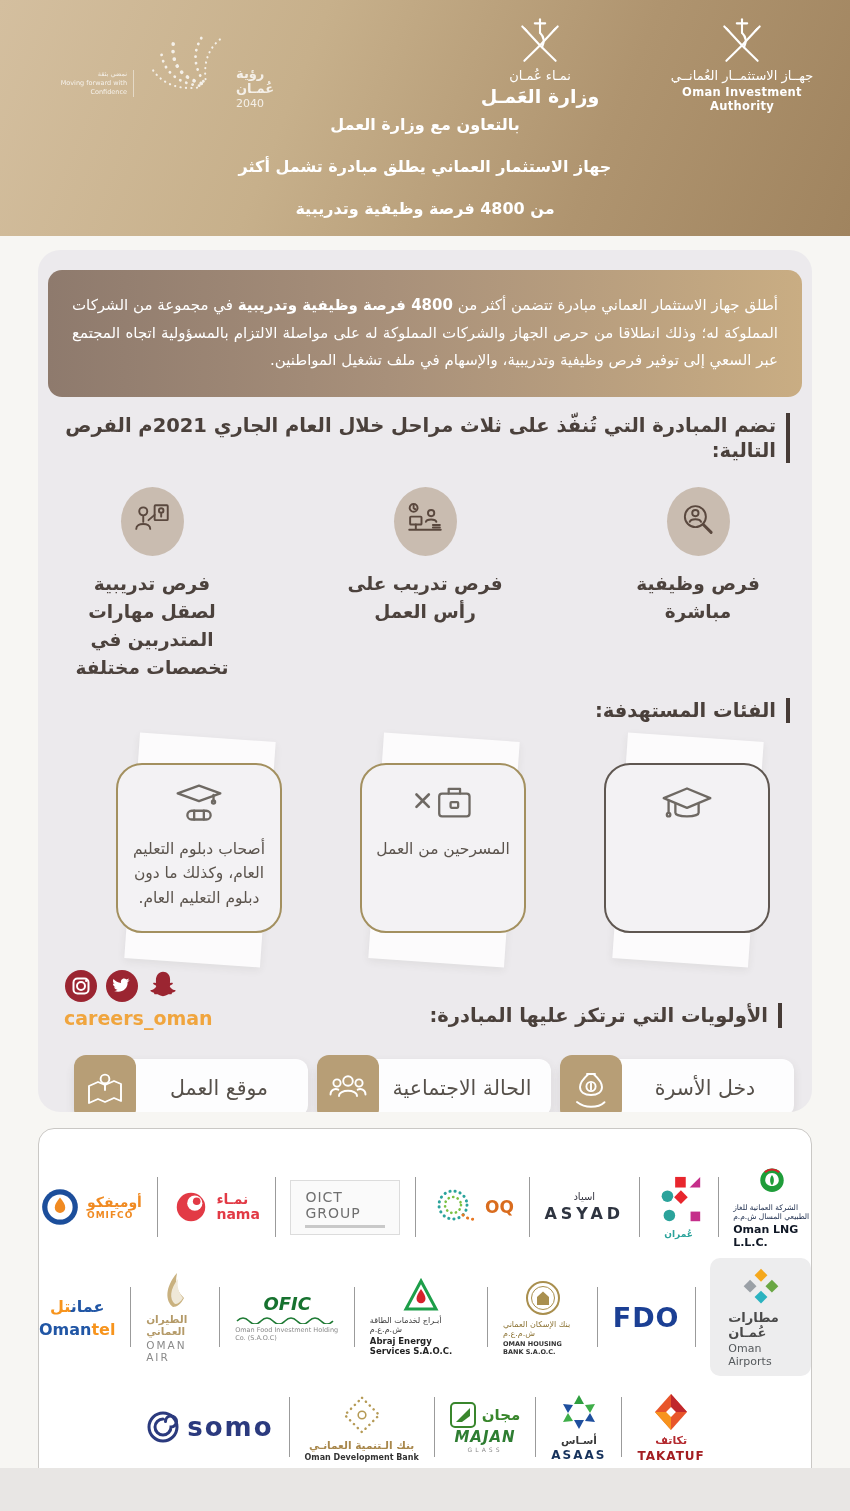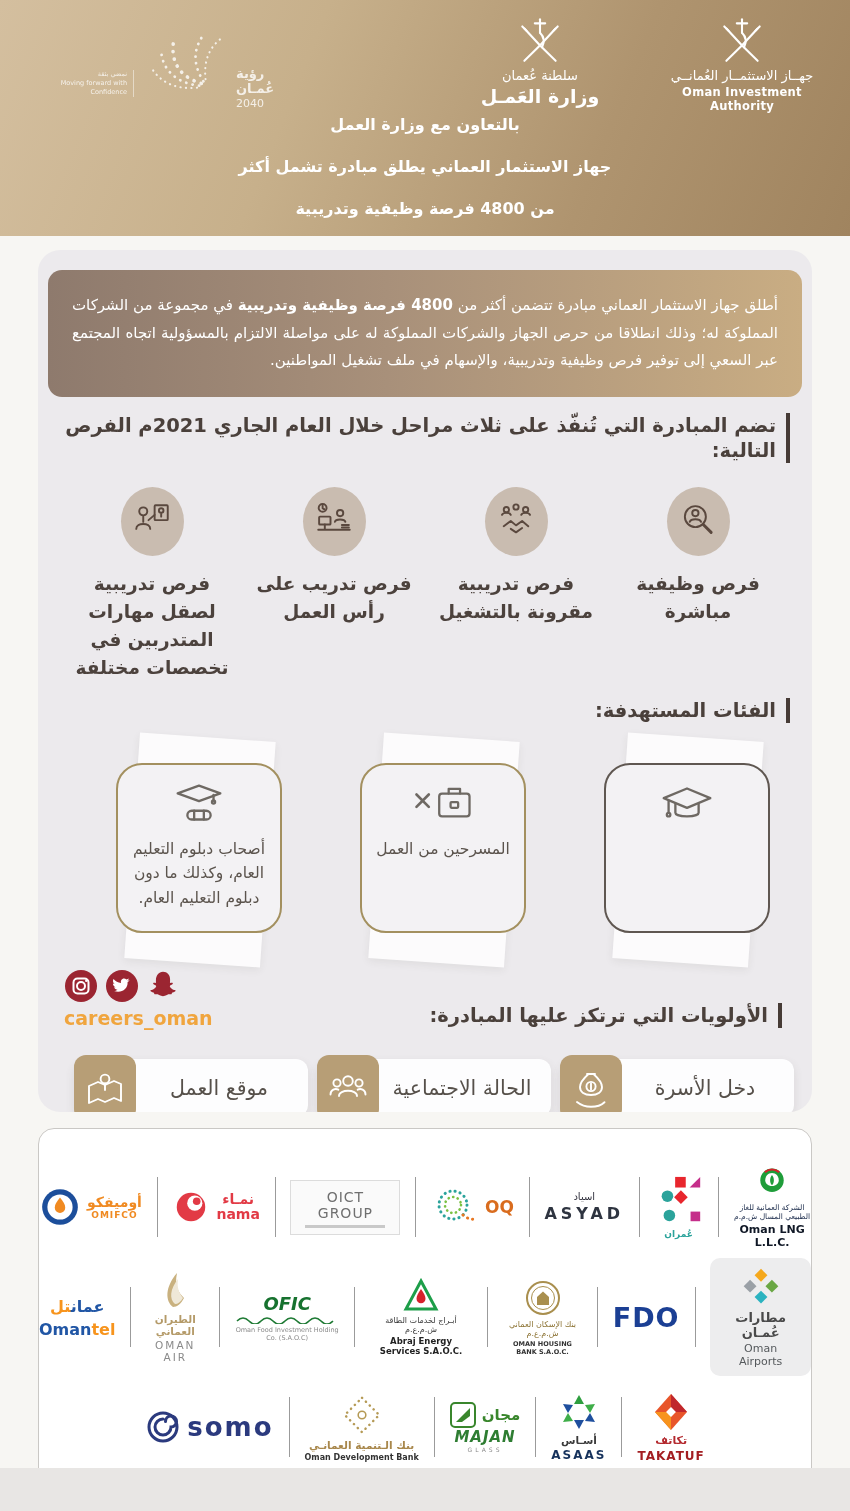--- a/index.html
+++ b/index.html
@@ -49,21 +49,21 @@
   .prio-tile { position:absolute; left:0; top:-4px; width:62px; height:66px; border-radius:12px; background:#b79e76; display:flex; align-items:center; justify-content:center; }
   .prio-label { position:absolute; left:62px; right:6px; top:0; bottom:0; display:flex; align-items:center; justify-content:center; font-size:20.5px; color:#56504a; }
 
   
   .partners { position:absolute; left:38px; top:1128px; width:774px; height:364px; background:#fff; border:1.5px solid #cac8c5; border-radius:16px; }
   .prow { display:flex; align-items:center; justify-content:center; gap:15px; }
   .prow1 { margin-top:34px; height:88px; }
   .prow2 { margin-top:18px; height:96px; }
   .prow3 { margin-top:20px; height:84px; }
   .pdiv { width:1px; height:60px; background:#9b9b9b; }
-  .plogo { display:flex; flex-direction:column; align-items:center; justify-content:center; gap:2px;text-align:center; }
+  .plogo { display:flex; flex-direction:column; align-items:center; justify-content:center; gap:2px; }
   .plogo-row { display:flex; align-items:center; gap:6px; }
   .t-or { color:#f08a21; font-size:14px; font-weight:bold; line-height:15px; }
   .t-or-s { color:#f08a21; font-size:9px; font-weight:bold; letter-spacing:1px; }
   .t-red { color:#e23a45; font-size:14px; font-weight:bold; line-height:15px; }
   .oict-box { border:1px solid #dcdcdc; background:#fafafa; padding:8px 14px 6px; display:flex; flex-direction:column; align-items:center; gap:4px; }
   .oict-box .t { color:#6f6f6f; font-size:14px; letter-spacing:1px; }
   .oict-sub { width:80px; height:3px; background:#c9c9c9; }
   .t-oq { color:#d96c1e; font-size:17px; font-weight:bold; }
   .t-asy-ar { color:#33333f; font-size:10px; }
   .t-asy { color:#2e3440; font-size:16px; font-weight:bold; letter-spacing:4px; }
@@ -128,21 +128,21 @@
         <svg width="50" height="52" viewBox="0 0 48 48">
           <g fill="none" stroke="#fff" stroke-width="2" stroke-linecap="round">
             <path d="M24 4 v13"></path>
               <path d="M19 8 h10"></path>
               <path d="M24 17 q6 6 2 14"></path>
             <path d="M9 13 Q24 30 39 44"></path>
               <path d="M39 13 Q24 30 9 44"></path>
             <path d="M7 11 l4 4 M41 11 l-4 4"></path>
           </g>
         </svg>
-        <div class="l1">سلطنة عُعمان</div>
+        <div class="l1">نمـاء عُمـان</div>
         <div class="l2">وزارة العَمـل</div>
       </div>
       <div class="gov-logo">
         <svg width="50" height="52" viewBox="0 0 48 48">
           <g fill="none" stroke="#fff" stroke-width="2" stroke-linecap="round">
             <path d="M24 4 v13"></path>
               <path d="M19 8 h10"></path>
               <path d="M24 17 q6 6 2 14"></path>
             <path d="M9 13 Q24 30 39 44"></path>
               <path d="M39 13 Q24 30 9 44"></path>
@@ -171,33 +171,20 @@
       <div class="opp">
         <div class="opp-circle">
           <svg width="42" height="42" viewBox="0 0 48 48" fill="none" stroke="#5a483e" stroke-width="2.2" stroke-linecap="round">
             <circle cx="21" cy="19" r="12"></circle>
               <circle cx="21" cy="15" r="3.6"></circle>
             <path d="M14.5 25c1.5-4 11.5-4 13 0"></path>
               <path d="M30 28l9 9" stroke-width="3.4"></path>
           </svg>
         </div>
         <div class="opp-label">فرص وظيفية مباشرة</div>
-      </div>
-      <div class="opp">
-        <div class="opp-circle">
-          <svg width="42" height="42" viewBox="0 0 48 48" fill="none" stroke="#5a483e" stroke-width="2.2" stroke-linecap="round" stroke-linejoin="round">
-            <circle cx="24" cy="8" r="3"></circle>
-              <circle cx="13" cy="11" r="3"></circle>
-              <circle cx="35" cy="11" r="3"></circle>
-            <path d="M8 17c1-3 9-3 10 0 M30 17c1-3 9-3 10 0"></path>
-            <path d="M10 30l8-6 6 5 7-5 7 6"></path>
-              <path d="M18 33l6 4 7-5"></path>
-          </svg>
-        </div>
-        <div class="opp-label">فرص تدريبية مقرونة بالتشغيل</div>
       </div>
       <div class="opp">
         <div class="opp-circle">
           <svg width="42" height="42" viewBox="0 0 48 48" fill="none" stroke="#5a483e" stroke-width="2.2" stroke-linecap="round" stroke-linejoin="round">
             <circle cx="11" cy="9" r="4.5"></circle>
               <path d="M11 6.5v2.8l2 1.4"></path>
             <rect x="7" y="19" width="13" height="9" rx="1"></rect>
               <path d="M13.5 28v5"></path>
             <circle cx="31" cy="15" r="3.6"></circle>
               <path d="M25 25c.8-3.6 11-3.6 12 0"></path>

